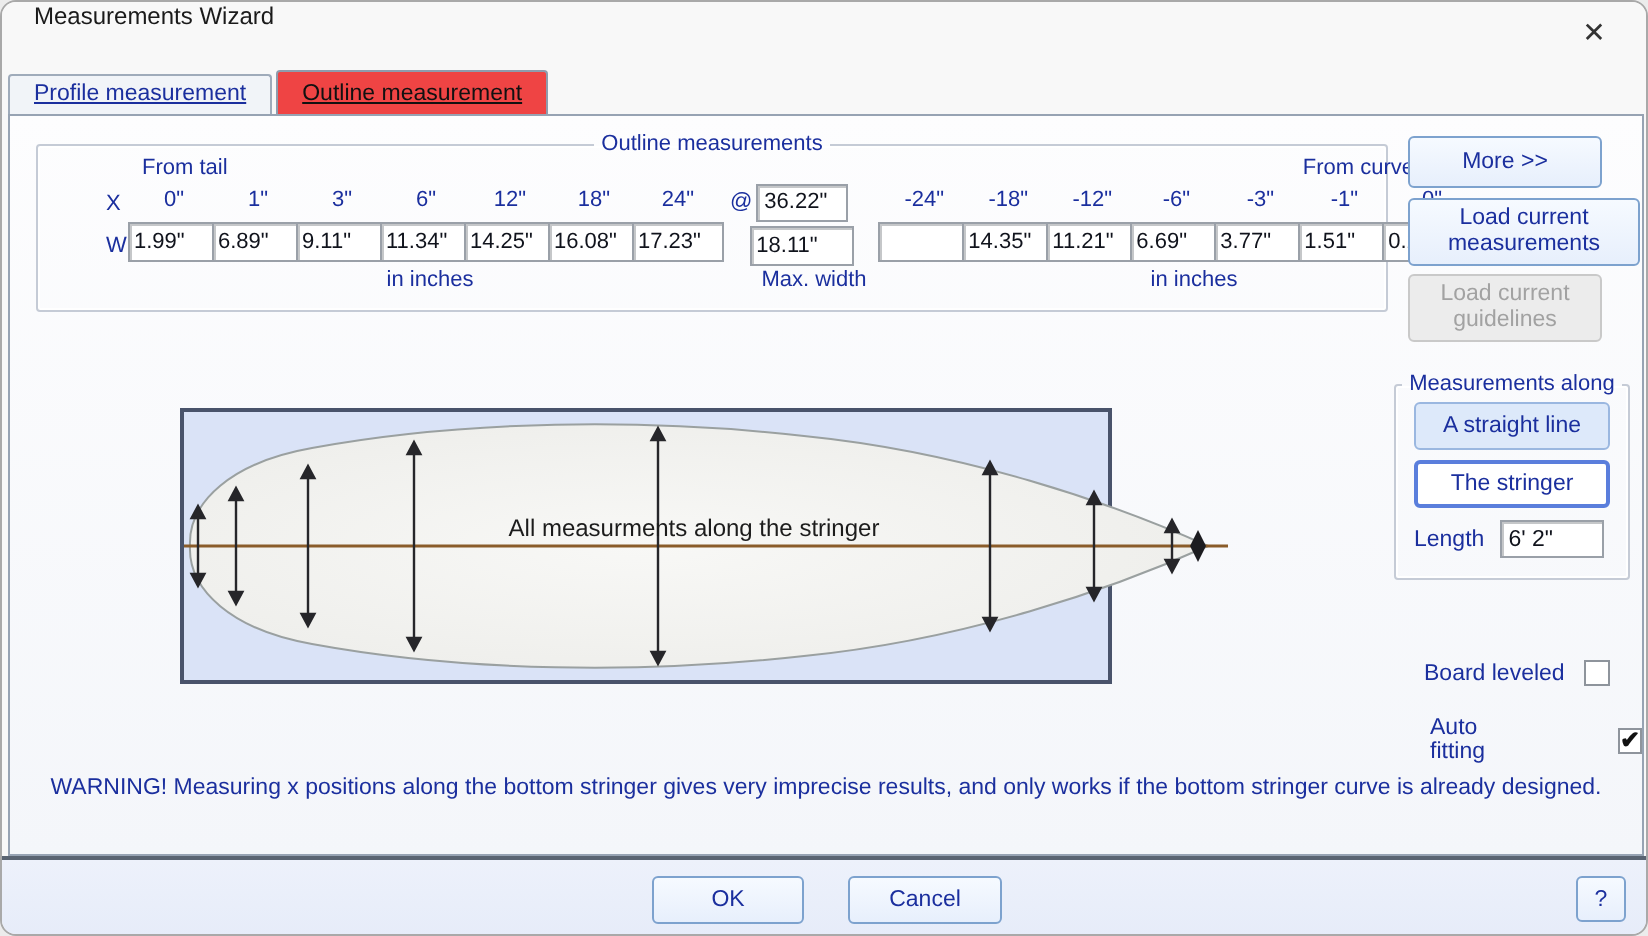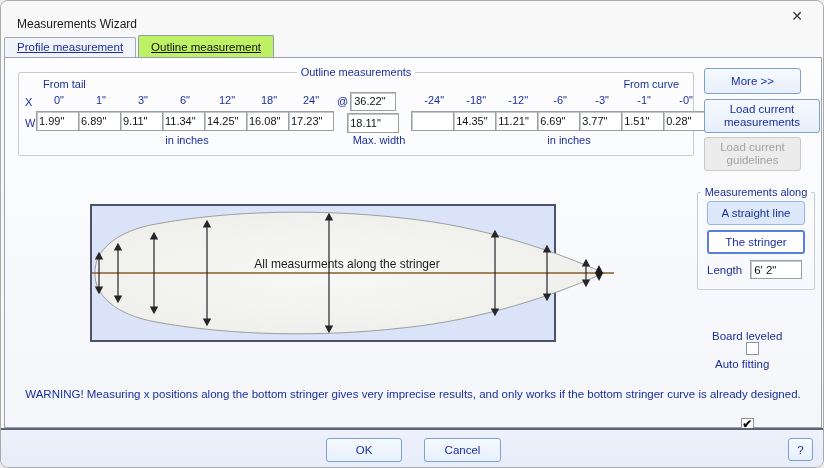--- a/index.html
+++ b/index.html
@@ -1,35 +1,35 @@
 <!DOCTYPE html>
 <html><head>
 <meta charset="utf-8">
 <style>
   html,body{margin:0;padding:0;background:#ececec;font-family:"Liberation Sans",sans-serif;}
   .dialog{position:relative;width:824px;height:468px;background:#f8f8f8;border:1px solid #a9a9a9;
           border-radius:8px;overflow:hidden;box-sizing:border-box;}
   
-  .titlebar{position:absolute;left:0;top:0;width:100%;height:30px;background:#f8f8f8;display:flex;align-items:flex-end;}
+  .titlebar{position:absolute;left:0;top:0;width:100%;height:30px;background:#f8f8f8;display:flex;align-items:flex-start;}
   .title{padding-left:16px;font-size:12px;color:#1a1a1a;}
   .close-btn{position:absolute;right:4px;top:0;width:44px;height:30px;display:flex;align-items:center;justify-content:center;
              font-size:14px;color:#333;cursor:default;}
   
   .tabstrip{position:absolute;left:3px;top:32px;height:24px;display:flex;align-items:flex-end;}
   .tab{font-size:11.5px;padding:3px 12px 4px 12px;border:1px solid #9fabba;border-bottom:none;
        background:#f1f4f8;color:#1b2f9e;border-radius:2px 2px 0 0;margin-right:2px;position:relative;text-decoration:underline;}
-  .tab.active{background:#bef264;color:#111;padding-top:5px;z-index:3;border-color:#8f9cad;}
+  .tab.active{background:#ef4444;color:#111;padding-top:5px;z-index:3;border-color:#8f9cad;}
   
   .content{position:absolute;left:3px;top:56px;width:818px;height:371px;box-sizing:border-box;
            border:1px solid #97a3b3;background:linear-gradient(180deg,#fdfdfe 0%,#f4f6fa 100%);}
   
   fieldset{border:1px solid #c5cbd6;border-radius:2px;margin:0;padding:0;box-shadow:inset 0 0 0 1px #ffffff;}
   legend{font-size:11px;color:#1b2f9e;padding:0 4px;margin:0 auto;}
   .meas-group{position:absolute;left:13px;top:8px;width:676px;height:90px;box-sizing:border-box;}
-  .meas-inner{position:relative;width:100%;height:70px;}
+  .meas-inner{position:relative;width:100%;height:70px;margin-left:28px;}
   .fromtail{position:absolute;left:24px;top:0;font-size:11px;color:#1b2f9e;}
   .fromnose{position:absolute;right:14px;top:0;font-size:11px;color:#1b2f9e;}
   .rowlabels{position:absolute;left:6px;top:14px;width:12px;font-size:11px;color:#1b2f9e;}
   .rowlabels .xl{height:20px;line-height:20px;}
   .rowlabels .wl{height:22px;line-height:22px;}
   .blocks{position:absolute;left:20px;top:14px;display:flex;align-items:flex-start;}
   .block{display:flex;}
   .mcol{width:40px;margin-right:2px;display:flex;flex-direction:column;align-items:center;}
   .mcol .mx{font-size:11px;color:#1b2f9e;height:19px;line-height:17px;}
   .mcol input{width:40px;height:16px;box-sizing:content-box;border:1px solid #9aa0a8;
@@ -58,21 +58,21 @@
   .along-btn.straight{background:#dde9fa;border-color:#9ab7e0;}
   .along-btn.stringer{background:#ffffff;border:2px solid #5a7edc;}
   .length-row{display:flex;align-items:center;margin-top:6px;}
   .length-row .llab{font-size:11.5px;color:#1b2f9e;margin-right:8px;}
   .length-row input{width:44px;height:15px;border:1px solid #9aa0a8;box-shadow:inset 1px 1px 0 rgba(90,95,100,.35);
                     font-family:"Liberation Sans",sans-serif;font-size:11.5px;padding:1px 3px;color:#10131c;outline:none;}
   
   .drawing{position:absolute;left:85px;top:146px;width:466px;height:138px;box-sizing:border-box;
            border:2px solid #49536b;background:#dae3f7;text-align:center;}
   
-  .chk-row{position:absolute;display:flex;align-items:center;font-size:11.5px;color:#1b2f9e;flex-direction:column;}
+  .chk-row{position:absolute;display:flex;align-items:center;font-size:11.5px;color:#1b2f9e;}
   .chk-row .cb{width:13px;height:13px;box-sizing:border-box;border:1px solid #8e949c;background:#fff;margin-left:10px;
                display:flex;align-items:center;justify-content:center;font-size:12px;color:#111;font-weight:bold;line-height:11px;}
   .chk-leveled{top:272px;left:707px;}
   .chk-fitting{top:300px;left:710px;gap:48px;}
   
   .warning{position:absolute;left:0;top:330px;width:100%;text-align:center;font-size:11.5px;color:#1b2f9e;}
   
   .footer-line{position:absolute;left:0;top:427px;width:100%;height:2px;background:#5a6472;}
   .footer{position:absolute;left:0;top:429px;width:100%;height:39px;background:linear-gradient(180deg,#edf1fb 0%,#e6ecf9 100%);}
   .ok-btn{position:absolute;left:325px;top:8px;width:76px;height:24px;}

